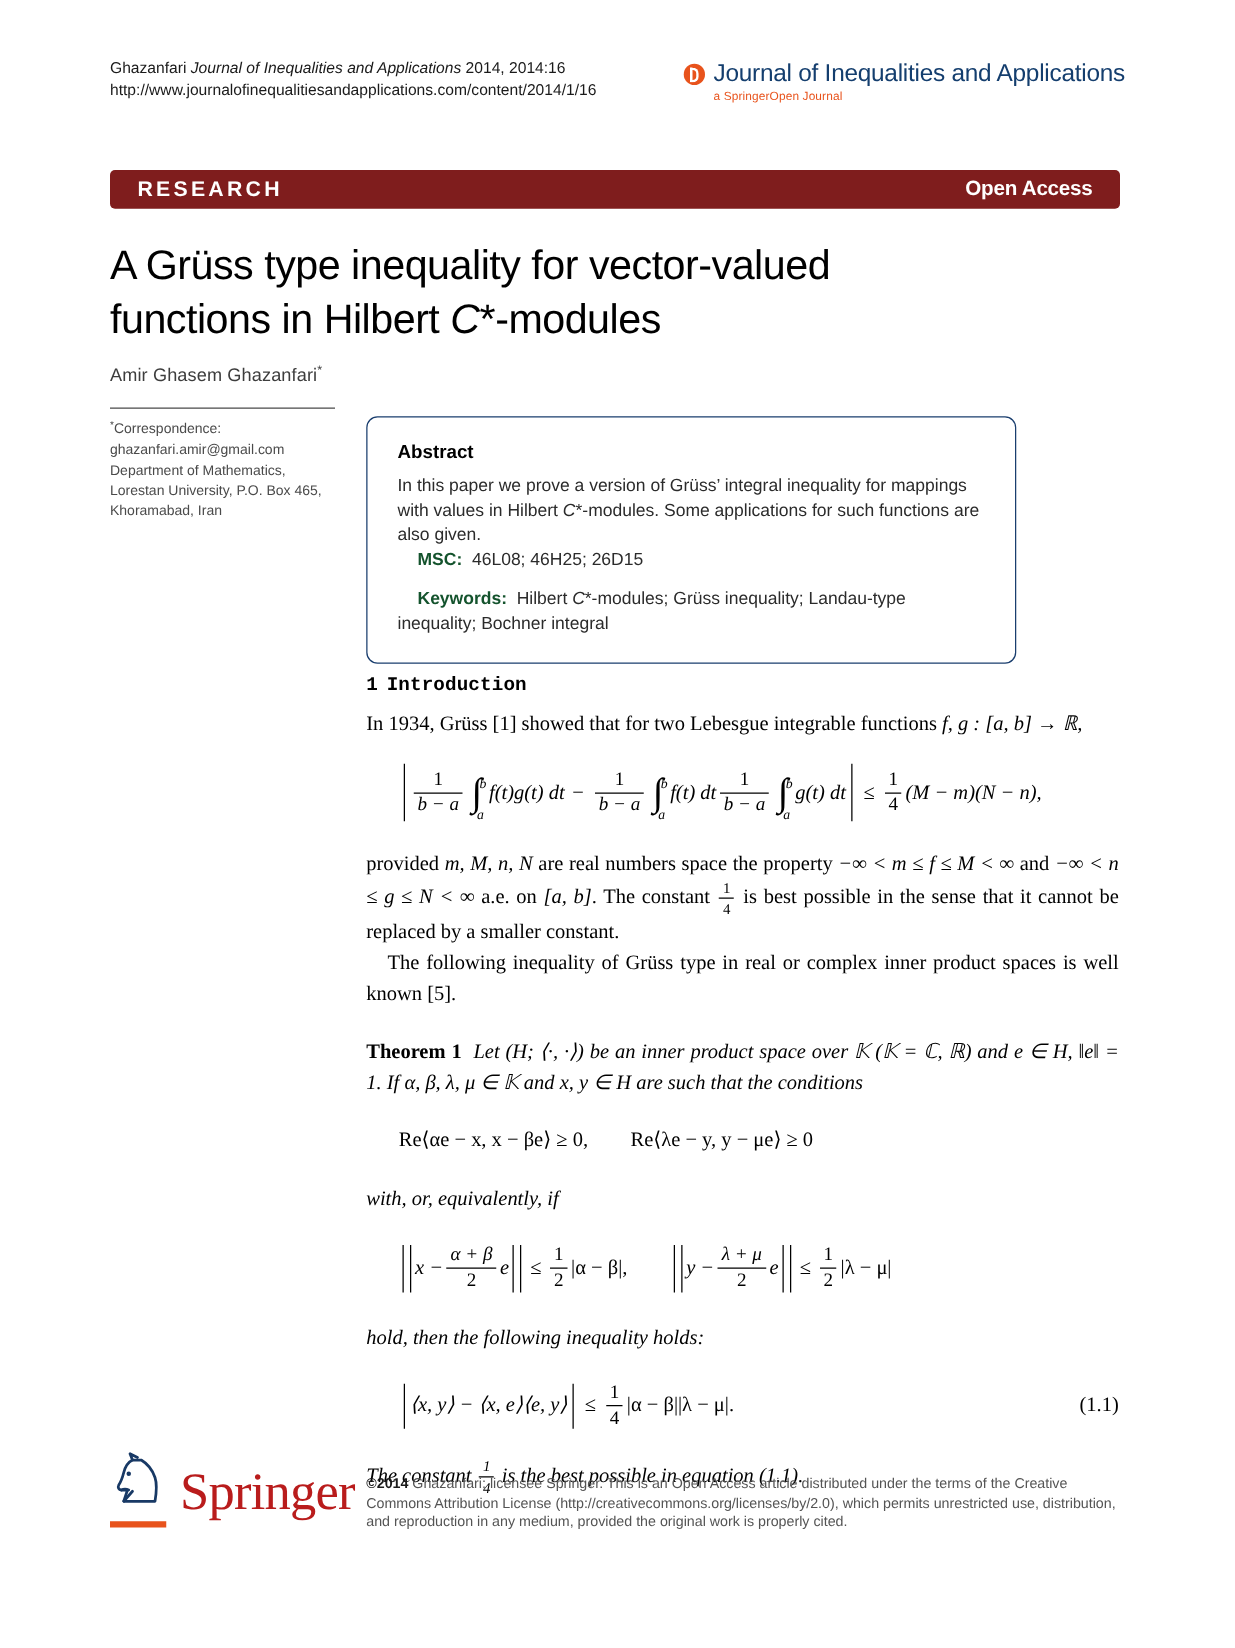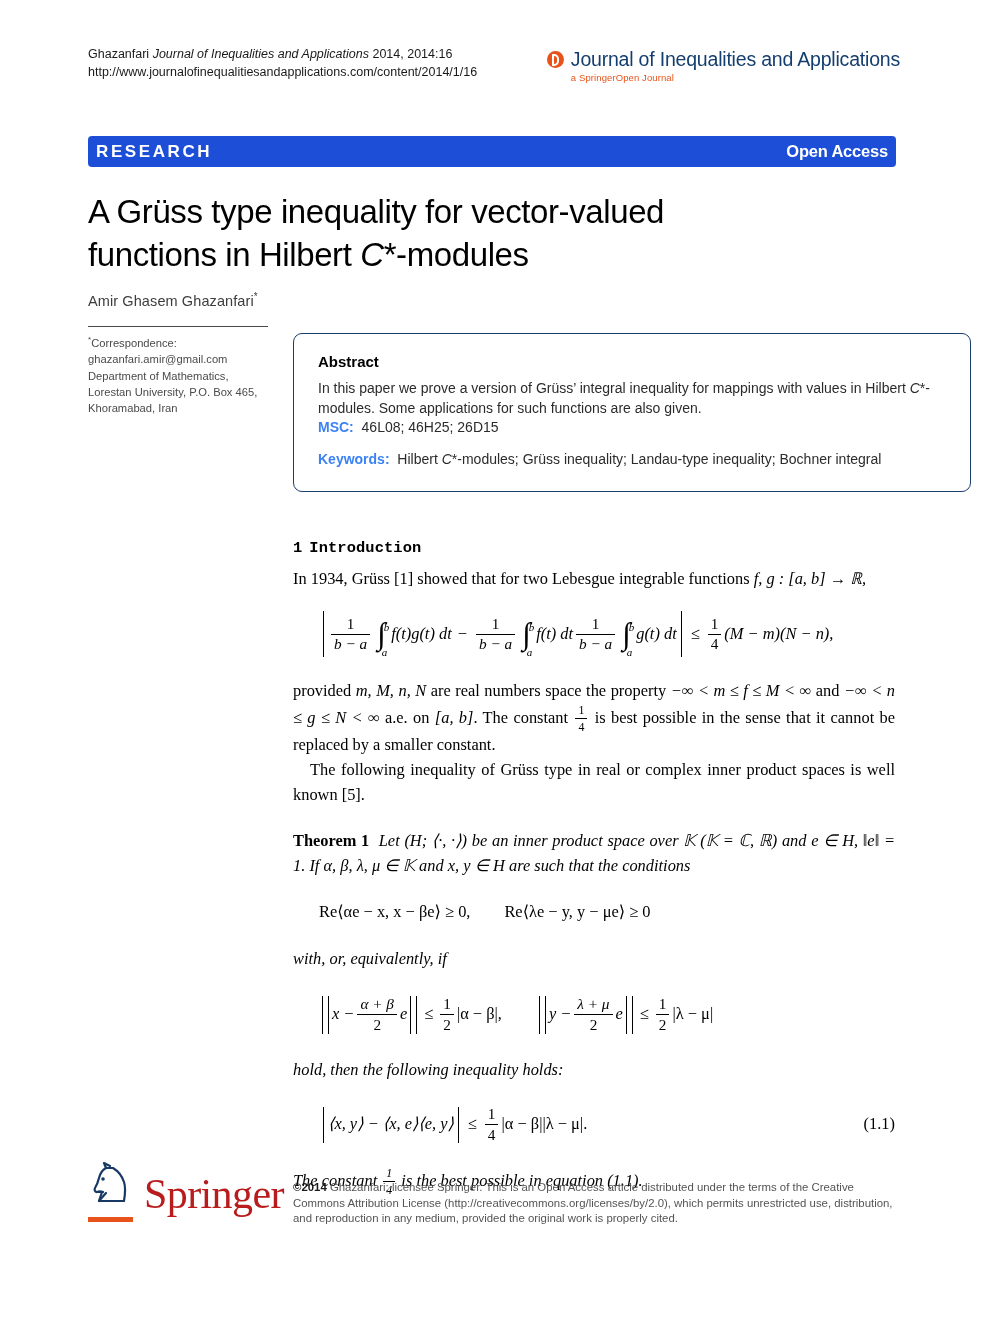--- a/index.html
+++ b/index.html
@@ -92,26 +92,26 @@
     letter-spacing: 0.1px;
   }
 
   
   .banner {
     position: absolute;
     left: 88px;
     top: 136px;
     width: 808px;
     height: 31px;
-    background: #1d4ed8;
+    background: #7f1d1d;
     border-radius: 4px;
     display: flex;
     align-items: center;
     justify-content: space-between;
-    padding: 0 8px;
+    padding: 0 22px;
     box-sizing: border-box;
   }
   .banner-left {
     color: #ffffff;
     font-size: 17px;
     font-weight: bold;
     letter-spacing: 2.6px;
   }
   .banner-right {
     color: #ffffff;
@@ -160,21 +160,21 @@
     line-height: 16.4px;
     color: #4a4a4a;
   }
   .corr sup { font-size: 8px; }
 
   
   .abstract-box {
     position: absolute;
     left: 293px;
     top: 333px;
-    width: 678px;
+    width: 520px;
     box-sizing: border-box;
     border: 1.3px solid #1a3e6e;
     border-radius: 9px;
     padding: 19px 24px 22px 24px;
   }
   .abs-h {
     font-size: 15px;
     font-weight: bold;
     color: #000;
     margin-bottom: 9px;
@@ -183,21 +183,21 @@
     font-size: 14px;
     line-height: 19.5px;
     color: #2b2b2b;
   }
   .abs-p .it { font-style: italic; }
   .abs-msc {
     font-size: 14px;
     line-height: 19.5px;
     color: #2b2b2b;
   }
-  .abs-msc b, .abs-kw b { color: #3b82f6; }
+  .abs-msc b, .abs-kw b { color: #14532d; margin-left: 16px; }
   .abs-kw {
     font-size: 14px;
     line-height: 19.5px;
     color: #2b2b2b;
     margin-top: 12px;
   }
 
   
   .body-col {
     position: absolute;

